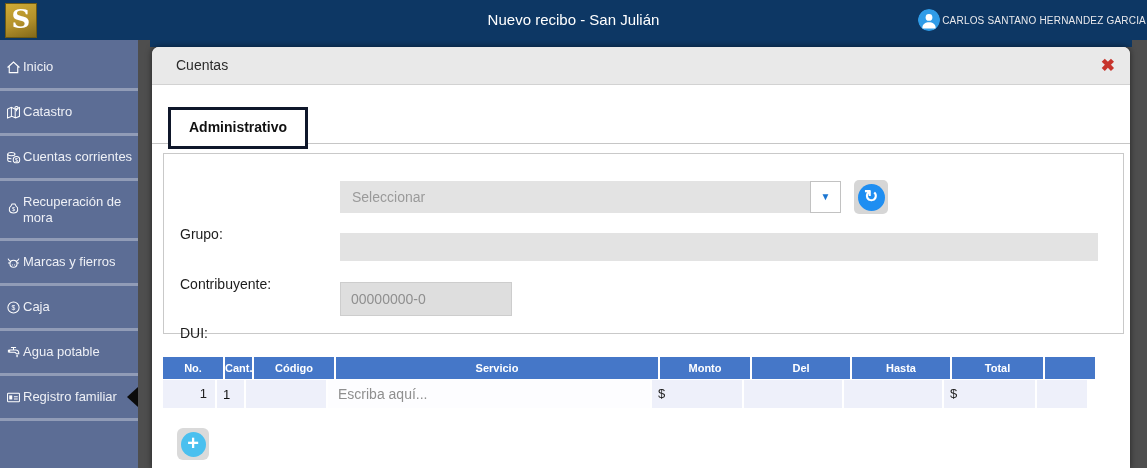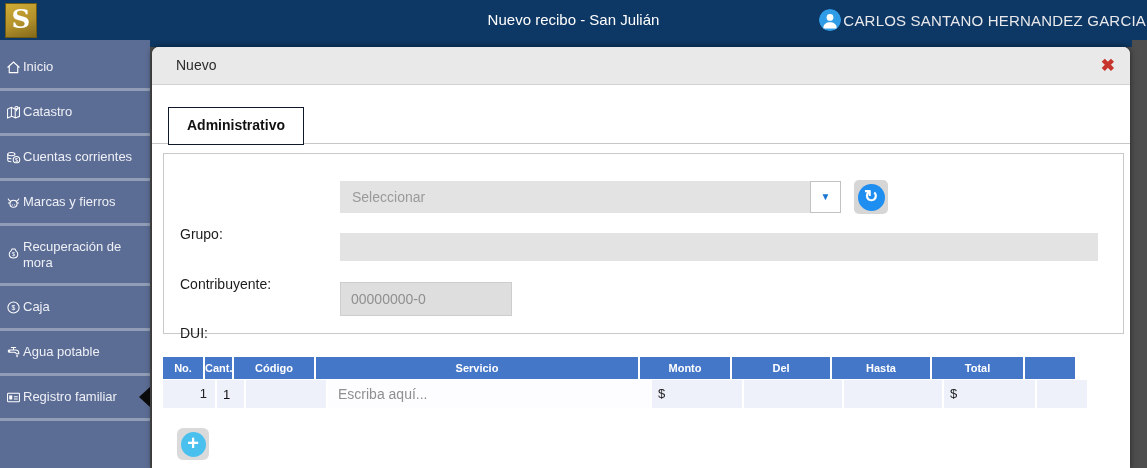--- a/index.html
+++ b/index.html
@@ -11,44 +11,44 @@
   
   .header { position:absolute; left:0; top:0; width:1147px; height:40px; background:#0d3764; z-index:5; }
   .navy-strip { position:absolute; left:150px; top:40px; width:982px; height:7px; background:#0d3764; z-index:1; }
   .logo { position:absolute; left:5px; top:3px; width:30px; height:33px;
           background:linear-gradient(160deg,#cfab36 0%,#b3912b 55%,#83691a 100%);
           border:1px solid #6d5a14; color:#fff; font-family:"DejaVu Serif", serif;
           font-weight:bold; font-size:26px; text-align:center; line-height:31px; }
   .header-title { position:absolute; left:0; right:0; top:0; height:40px; line-height:40px;
                   text-align:center; color:#ffffff; font-size:15px; }
   .user { position:absolute; right:1px; top:0; height:40px; display:flex; align-items:center;
-          gap:2px; color:#e9e9ec; font-size:15px; letter-spacing:.2px; z-index:6; cursor:pointer; }
+          gap:2px; color:#e9e9ec; font-size:10px; letter-spacing:.2px; z-index:6; cursor:pointer; }
   .avatar { width:22px; height:22px; border-radius:50%; overflow:hidden; flex:none; }
   
-  .sidebar { position:absolute; left:0; top:40px; width:150px; height:428px; background:#5c6d95;
+  .sidebar { position:absolute; left:0; top:40px; width:138px; height:428px; background:#5c6d95;
              z-index:2; overflow:hidden; padding-top:6px; box-sizing:border-box; }
   .sb-item { position:relative; display:flex; align-items:center; min-height:42px;
              border-bottom:3px solid #919cb7; padding:0 2px 0 5px; color:#eef0f6;
              font-size:13px; line-height:16px; cursor:pointer; }
   .sb-item.tall { min-height:57px; }
   .sb-ico { flex:none; width:17px; height:17px; margin-right:1px; display:inline-flex; }
   .sb-ico svg { width:17px; height:17px; }
   .active-arrow { position:absolute; right:0; top:50%; transform:translateY(-50%);
                   width:0; height:0; border-top:10px solid transparent;
                   border-bottom:10px solid transparent; border-right:11px solid #0b0b0b; }
   
   .modal { position:absolute; left:152px; top:47px; width:978px; height:421px; background:#fff;
            border-radius:7px 7px 0 0; box-shadow:0 0 6px rgba(0,0,0,.55); z-index:3; }
   .modal-titlebar { height:37px; background:#e9e9e9; border-bottom:1px solid #d2d2d2;
                     border-radius:7px 7px 0 0; position:relative; }
   .modal-title { line-height:37px; padding-left:24px; font-size:14px; color:#2b2b2b; }
   .close-btn { position:absolute; right:15px; top:0; height:37px; line-height:37px;
                font-size:17px; font-weight:bold; color:#c7342c; cursor:pointer; }
   .tab { position:absolute; left:16px; top:60px; width:134px; height:36px; background:#fff;
-         border:1px solid #0f172a; z-index:2; text-align:center; line-height:34px;
+         border:3px solid #0f172a; z-index:2; text-align:center; line-height:34px;
          font-weight:bold; font-size:14px; color:#111; cursor:pointer; }
   .tab-strip-line { position:absolute; left:0; right:0; top:96px; border-bottom:1px solid #c6c6c6; }
   
   .form-panel { position:absolute; left:11px; top:106px; width:961px; height:181px;
                 border:1px solid #c9c9c9; box-sizing:border-box; }
   .lbl { position:absolute; left:16px; font-size:14px; color:#1c1c1c;margin-top:37px; }
   .lbl-grupo { top:27px; line-height:32px; }
   .lbl-contrib { top:79px; line-height:28px; }
   .lbl-dui { top:128px; line-height:28px; }
   .dd { position:absolute; left:176px; top:27px; width:470px; height:32px; background:#e3e3e3; cursor:pointer; }
@@ -67,21 +67,21 @@
              border:1px solid #cdcdcd; box-sizing:border-box; font-size:14px; padding:16px 10px;
              color:#555; font-family:"Liberation Sans", sans-serif; }
   .inp-dui::placeholder, .serv-input::placeholder { color:#8f8f8f; opacity:1; }
   
   .rtable { position:absolute; left:11px; top:310px; width:959px; }
   .thead, .trow { display:flex; gap:2px; }
   .trow { margin-top:1px; }
   .th { flex:none; background:#4577c8; color:#fff; font-size:11px; font-weight:bold;
         text-align:center; height:22px; line-height:22px; }
   .td { flex:none; background:#eef0fa; height:28px; font-size:13px; color:#222; }
-  .c0{width:40px} .c1{width:27px} .c2{width:80px} .c3{width:322px} .c4{width:90px}
+  .c0{width:60px} .c1{width:27px} .c2{width:80px} .c3{width:322px} .c4{width:90px}
   .c5{width:98px} .c6{width:98px} .c7{width:91px} .c8{width:50px}
   .td.c0 { text-align:right; padding-right:8px; width:44px; line-height:28px; }
   .td.c3 { background:#fdfdff; }
   .cant-input { width:100%; height:100%; background:transparent; border:none; font-size:13px;
                 padding-left:6px; box-sizing:border-box; color:#111; font-family:"Liberation Sans", sans-serif; }
   .serv-input { width:100%; height:100%; background:transparent; border:none; font-size:14px;
                 padding-left:10px; box-sizing:border-box; color:#333; font-family:"Liberation Sans", sans-serif; }
   .currency { display:inline-block; line-height:28px; padding-left:6px; }
   
   .add-btn { position:absolute; left:25px; top:381px; width:32px; height:32px; background:#dadada;
@@ -131,40 +131,40 @@
     <span class="sb-ico">
       <svg viewBox="0 0 20 20" fill="none" stroke="#fff" stroke-width="1.2">
           <ellipse cx="7.5" cy="6" rx="4.3" ry="2"></ellipse>
           <path d="M3.2 6 v7 c0 1.1 1.9 2 4.3 2 M3.2 9.5 c0 1.1 1.9 2 4.3 2"></path>
           <circle cx="13.5" cy="12.5" r="3.8"></circle>
           <text x="13.5" y="14.8" font-size="6.5" fill="#fff" stroke="none" text-anchor="middle">$</text>
         </svg>
     </span>
     <span class="sb-label">Cuentas corrientes</span>
   </div>
+  <div class="sb-item tall">
+    <span class="sb-ico">
+      <svg viewBox="0 0 20 20" fill="none" stroke="#fff" stroke-width="1.2">
+          <path d="M8.3 3.5 h3.4 l1.4 2.6 c2.6 1.6 3.2 8 -3.1 8 s-5.7 -6.4 -3.1 -8 Z"></path>
+          <text x="10" y="12.3" font-size="6.5" fill="#fff" stroke="none" text-anchor="middle">$</text>
+        </svg>
+    </span>
+    <span class="sb-label">Recuperación de mora</span>
+  </div>
   <div class="sb-item">
     <span class="sb-ico">
       <svg viewBox="0 0 20 20" fill="none" stroke="#fff" stroke-width="1.2">
           <circle cx="10" cy="11.5" r="4.2"></circle>
           <path d="M6.6 8.8 C5 7.5 4.2 7.3 3.6 5.5 M13.4 8.8 C15 7.5 15.8 7.3 16.4 5.5 M6 10.5 H3.6 M14 10.5 H16.4"></path>
           <circle cx="8.6" cy="12.8" r=".6" fill="#fff" stroke="none"></circle>
           <circle cx="11.4" cy="12.8" r=".6" fill="#fff" stroke="none"></circle>
         </svg>
     </span>
     <span class="sb-label">Marcas y fierros</span>
   </div>
-  <div class="sb-item tall">
-    <span class="sb-ico">
-      <svg viewBox="0 0 20 20" fill="none" stroke="#fff" stroke-width="1.2">
-          <path d="M8.3 3.5 h3.4 l1.4 2.6 c2.6 1.6 3.2 8 -3.1 8 s-5.7 -6.4 -3.1 -8 Z"></path>
-          <text x="10" y="12.3" font-size="6.5" fill="#fff" stroke="none" text-anchor="middle">$</text>
-        </svg>
-    </span>
-    <span class="sb-label">Recuperación de mora</span>
-  </div>
   <div class="sb-item">
     <span class="sb-ico">
       <svg viewBox="0 0 20 20" fill="none" stroke="#fff" stroke-width="1.2">
           <circle cx="10" cy="10" r="6.6"></circle>
           <text x="10" y="12.8" font-size="8" fill="#fff" stroke="none" text-anchor="middle">$</text>
         </svg>
     </span>
     <span class="sb-label">Caja</span>
   </div>
   <div class="sb-item">
@@ -184,21 +184,21 @@
           <path d="M10.5 9 H15 M10.5 11.8 H15"></path>
         </svg>
     </span>
     <span class="sb-label">Registro familiar</span>
     <span class="active-arrow"></span>
   </div>
 </div>
 
 <div class="modal">
   <div class="modal-titlebar">
-    <div class="modal-title">Nuevo</div>
+    <div class="modal-title">Cuentas</div>
     <div class="close-btn">✖</div>
   </div>
 
   <div class="tab">Administrativo</div>
   <div class="tab-strip-line"></div>
 
   <div class="form-panel">
     <span class="lbl lbl-grupo">Grupo:</span>
     <div class="dd">
       <span class="dd-text">Seleccionar</span>

